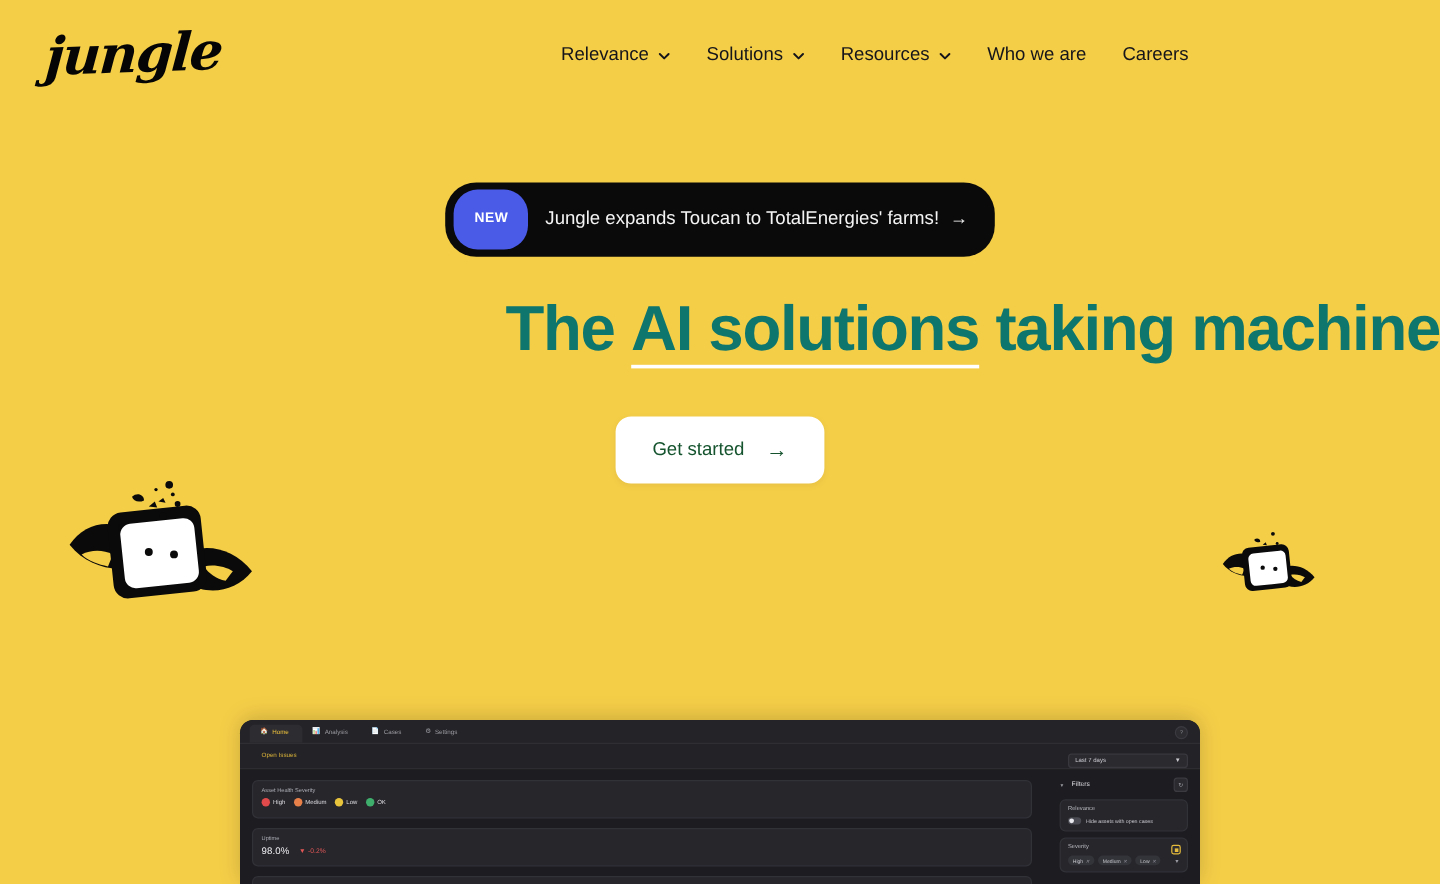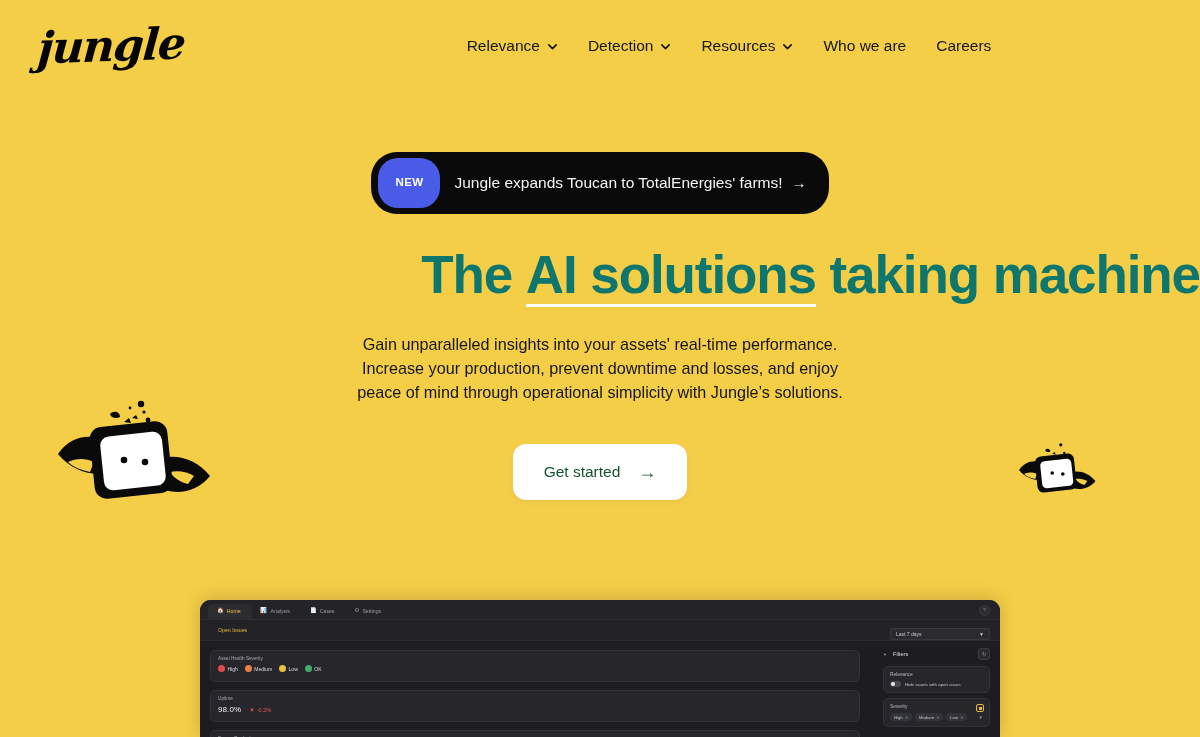--- a/index.html
+++ b/index.html
@@ -321,21 +321,21 @@
   <nav class="nav">
     <div class="nav-item">
       <span>Relevance</span>
       <span class="chev">
         <svg width="11" height="11" viewBox="0 0 12 12">
             <path d="M2 4.3 L6 8.3 L10 4.3" stroke="#15151a" stroke-width="1.8" fill="none" stroke-linecap="round" stroke-linejoin="round"></path>
           </svg>
       </span>
     </div>
     <div class="nav-item">
-      <span>Detection</span>
+      <span>Solutions</span>
       <span class="chev">
         <svg width="11" height="11" viewBox="0 0 12 12">
             <path d="M2 4.3 L6 8.3 L10 4.3" stroke="#15151a" stroke-width="1.8" fill="none" stroke-linecap="round" stroke-linejoin="round"></path>
           </svg>
       </span>
     </div>
     <div class="nav-item">
       <span>Resources</span>
       <span class="chev">
         <svg width="11" height="11" viewBox="0 0 12 12">
@@ -360,25 +360,20 @@
     <span class="announce-text">
       <span>Jungle expands Toucan to TotalEnergies' farms!</span>
       <span class="arrow-r">→</span>
     </span>
   </div>
 
   <h1 class="headline">
     <span>The </span><span class="ul-white">AI solutions</span><span> taking machine</span><br>
   </h1>
 
-  <p class="subhead">
-    <span>Gain unparalleled insights into your assets' real-time performance.</span><br>
-    <span>Increase your production, prevent downtime and losses, and enjoy</span><br>
-    <span>peace of mind through operational simplicity with Jungle’s solutions.</span>
-  </p>
 
   <div class="cta-wrap">
     <button class="cta-btn">
       <span>Get started</span>
       <span class="arr">→</span>
     </button>
   </div>
 </section>
 
 <div class="mascot mascot-left">

